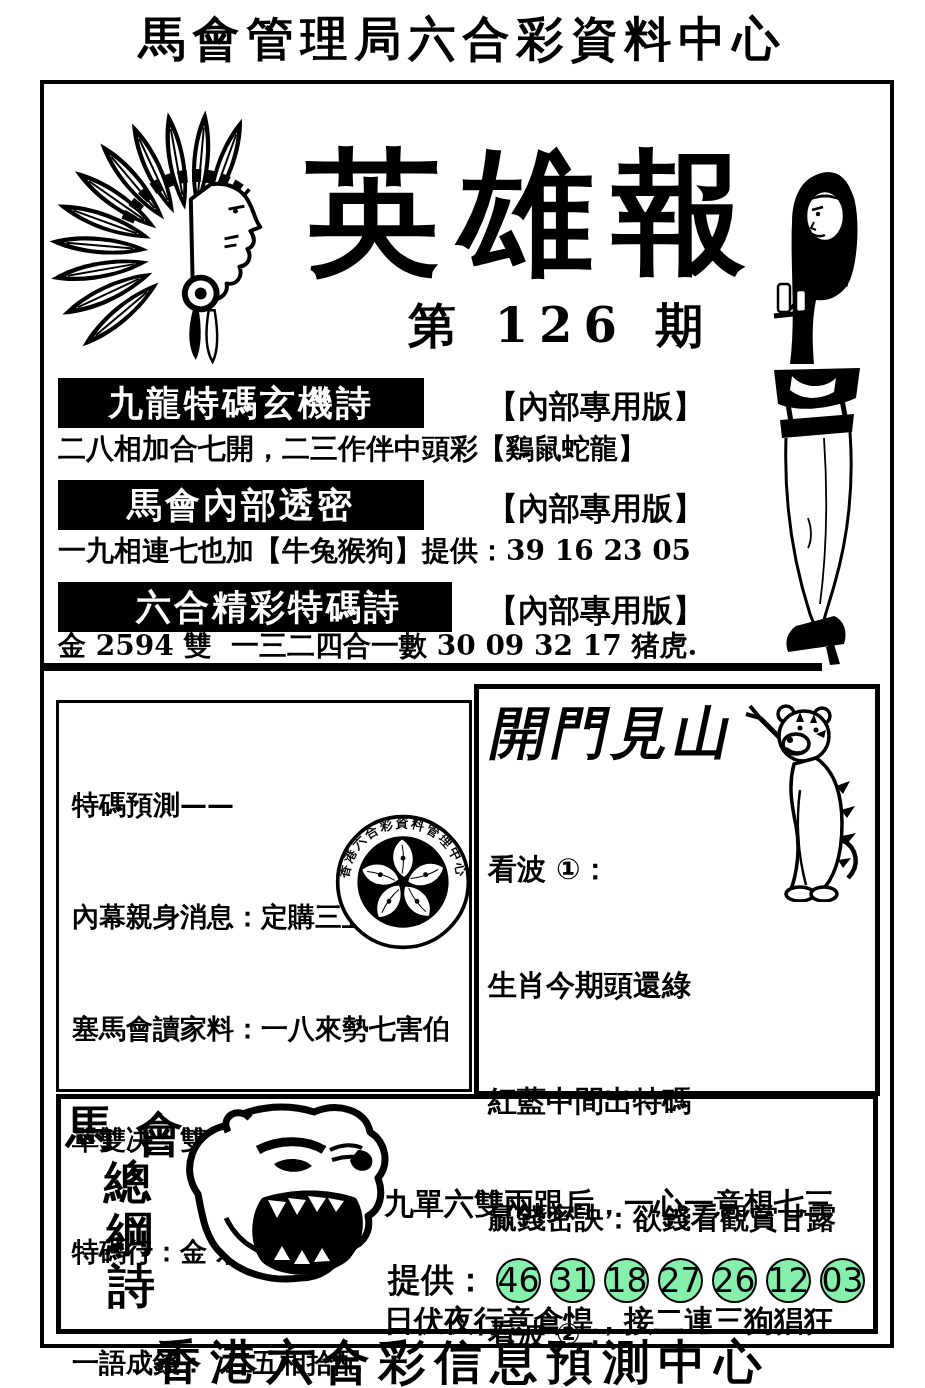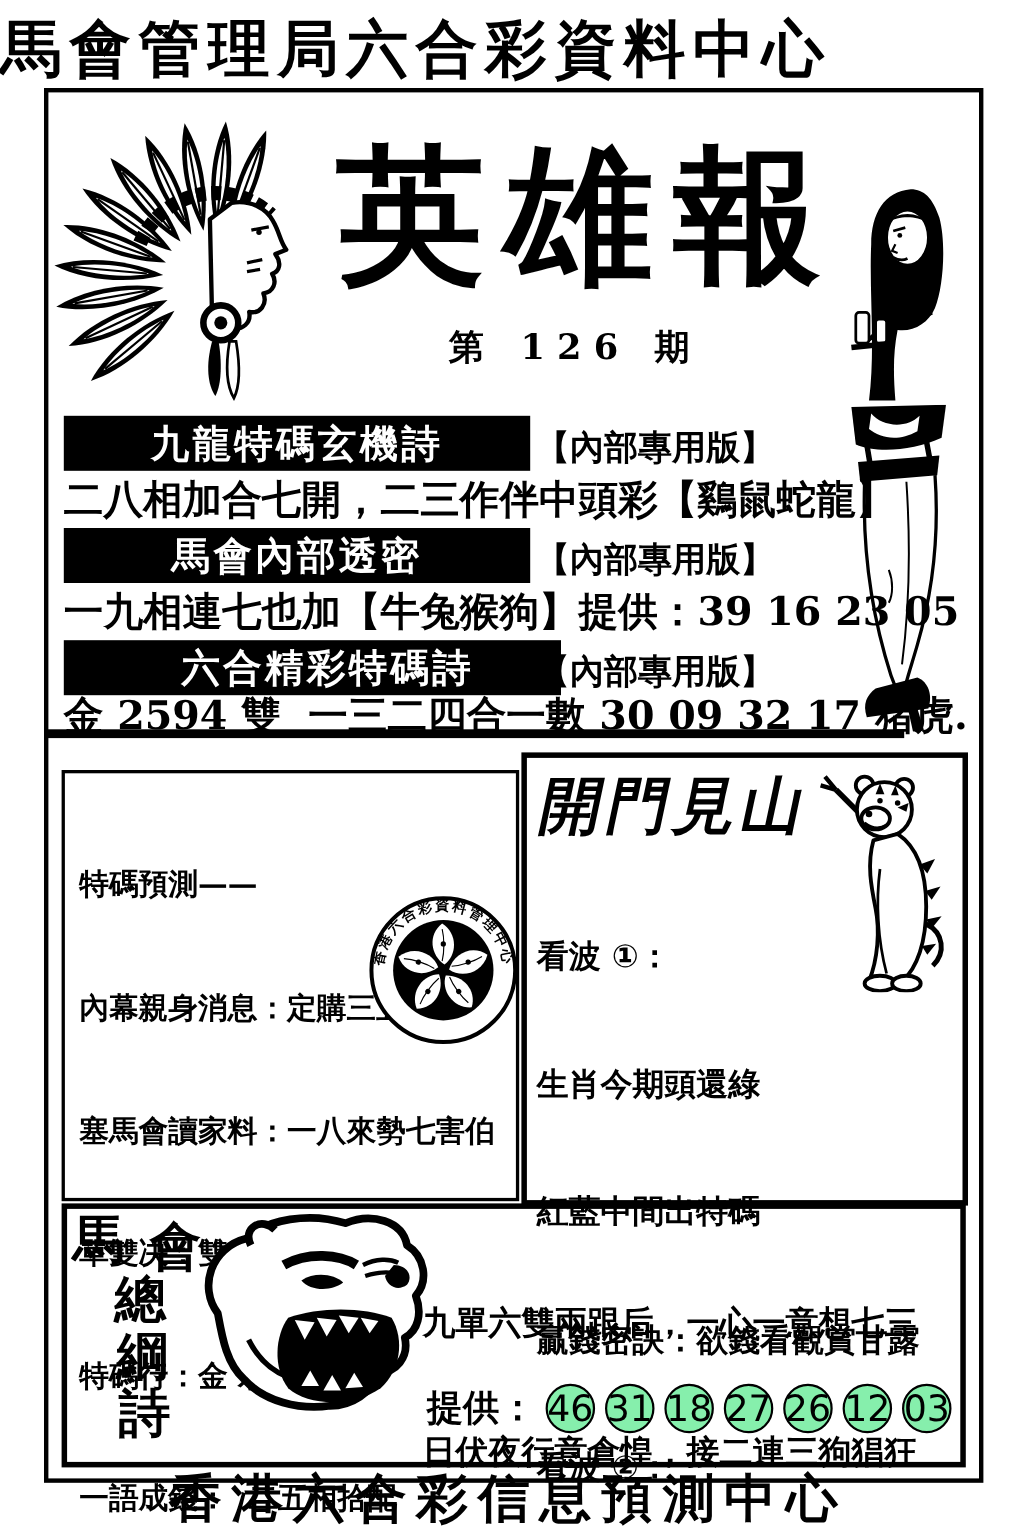--- a/index.html
+++ b/index.html
@@ -1,29 +1,29 @@
 <!DOCTYPE html>
 <html><head>
 <meta charset="utf-8">
 <style>
   html,body{margin:0;padding:0;background:#fff;}
   .page{position:relative;width:925px;height:1388px;background:#fff;color:#000;
         font-family:"DejaVu Serif","Liberation Serif",serif;overflow:hidden;}
   .abs{position:absolute;}
-  .top-header{left:0;right:0;top:8px;text-align:left;font-size:56px;font-weight:bold;
+  .top-header{left:0;right:0;top:8px;text-align:center;font-size:47px;font-weight:bold;
               letter-spacing:7px;white-space:pre;}
   .outer-box{left:40px;top:80px;width:846px;height:1260px;border:4px solid #000;}
-  .paper-title{left:295px;top:122px;width:480px;text-align:center;font-size:135px;
+  .paper-title{left:295px;top:138px;width:480px;text-align:center;font-size:135px;
                font-weight:900;letter-spacing:18px;line-height:1.1;white-space:pre;}
-  .issue{left:408px;top:294px;font-size:32px;font-weight:bold;letter-spacing:11px;white-space:pre;}
-  .bar{left:58px;width:424px;height:50px;background:#000;color:#fff;display:flex;
+  .issue{left:408px;top:294px;font-size:48px;font-weight:bold;letter-spacing:11px;white-space:pre;}
+  .bar{left:58px;width:366px;height:50px;background:#000;color:#fff;display:flex;
        align-items:center;justify-content:center;font-size:35px;font-weight:bold;
        letter-spacing:3px;white-space:pre;}
   .tag{left:487px;font-size:31px;font-weight:bold;white-space:pre;text-align:center;}
-  .sline{left:58px;width:806px;font-size:36px;font-weight:bold;white-space:pre;}
+  .sline{left:58px;width:806px;font-size:28px;font-weight:bold;white-space:pre;}
   .divider{left:40px;top:663px;width:782px;height:8px;background:#000;}
   .left-box{left:56px;top:700px;width:410px;height:386px;border:3px solid #000;}
   .pbox-lines{left:72px;top:712px;width:384px;font-size:27px;font-weight:bold;
               line-height:37.2px;white-space:pre;}
   .right-box{left:474px;top:684px;width:396px;height:402px;border:5px solid #000;}
   .kaimen-title{left:492px;top:696px;font-size:56px;font-weight:900;letter-spacing:5px;
                 transform:skewX(-12deg);font-family:"DejaVu Sans","Liberation Sans",sans-serif;white-space:pre;}
   .kaimen-lines{left:488px;top:772px;width:376px;font-size:29px;font-weight:bold;
                 line-height:38.8px;white-space:pre;
                 font-family:"DejaVu Sans","Liberation Sans",sans-serif;}

